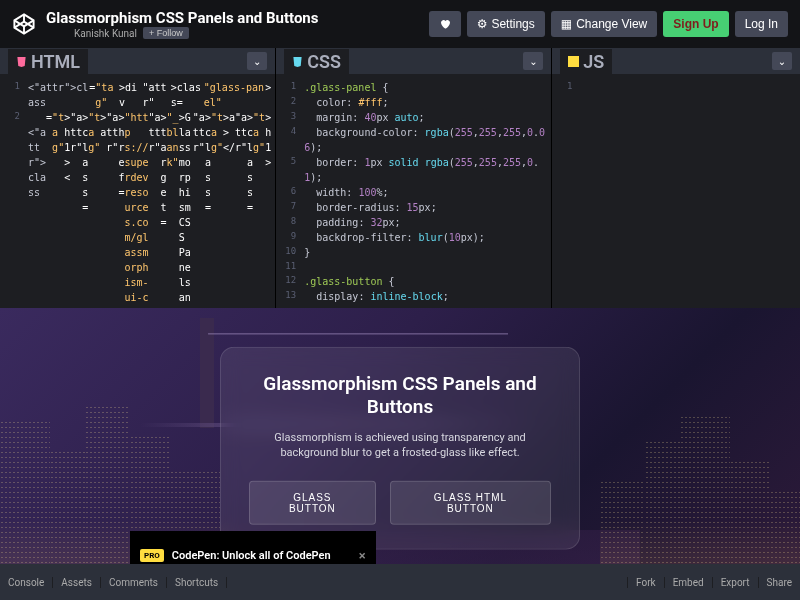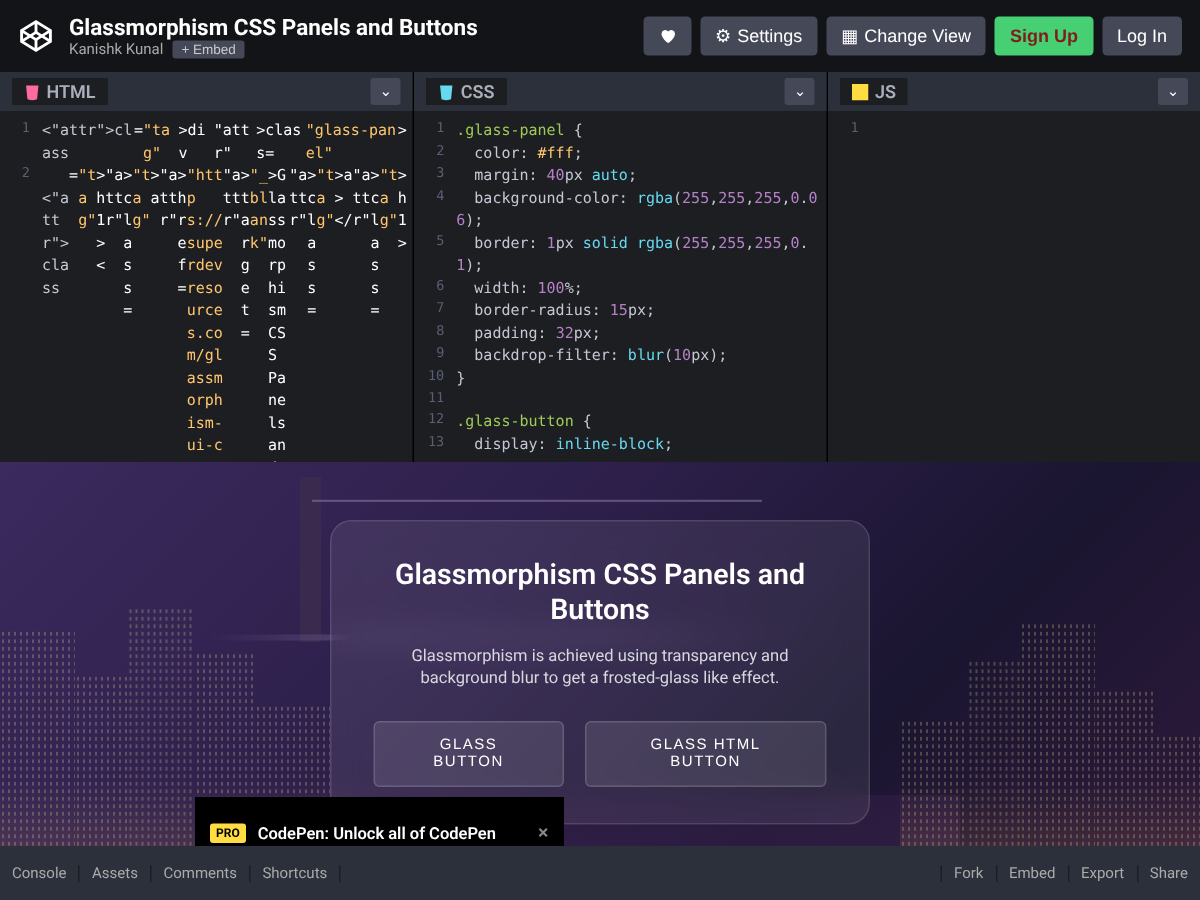--- a/index.html
+++ b/index.html
@@ -3,32 +3,32 @@
 <meta charset="utf-8">
 <style>
 * { margin: 0; padding: 0; box-sizing: border-box; }
 body { width: 800px; height: 600px; background: #1e1f26; font-family: -apple-system, BlinkMacSystemFont, "Segoe UI", Roboto, sans-serif; color: #fff; overflow: hidden; position: relative; }
 
 
 .header { display: flex; align-items: center; padding: 8px 12px; background: #131417; height: 48px; }
 .logo { width: 24px; height: 24px; margin-right: 10px; }
 .title-block { flex: 1; }
 .pen-title { font-size: 15px; font-weight: 700; }
-.byline { font-size: 10px; color: #aaa; display: flex; align-items: center; gap: 6px; }
+.byline { font-size: 10px; color: #aaa; display: flex; align-items: center; gap: 6px; margin-left: 28px; }
 .follow-btn { background: #444857; color: #ccc; border: none; padding: 1px 6px; font-size: 9px; border-radius: 2px; cursor: pointer; }
 .header-actions { display: flex; gap: 6px; }
 .hdr-btn { background: #444857; color: #fff; border: none; padding: 6px 10px; font-size: 12px; border-radius: 3px; cursor: pointer; display: flex; align-items: center; gap: 4px; }
 .hdr-btn.signup { background: #47cf73; color: #7f1d1d; font-weight: 600; }
 
 
 .editors { display: flex; height: 260px; gap: 1px; background: #000; }
 .editor { flex: 1; background: #1d1e22; display: flex; flex-direction: column; min-width: 0; }
 .editor.js { flex: 0.9; }
 .editor-header { display: flex; align-items: center; background: #2c303a; padding: 4px 8px; height: 26px; }
-.editor-title-box { background: #1d1e22; padding: 2px 8px; font-size: 12px; font-weight: 600; color: #aaaebc; display: flex; align-items: center; gap: 4px; }
+.editor-title-box { background: #1d1e22; padding: 2px 8px; font-size: 18px; font-weight: 600; color: #aaaebc; display: flex; align-items: center; gap: 4px; }
 .editor-actions { margin-left: auto; display: flex; gap: 4px; }
 .editor-action { background: #444857; border: none; color: #fff; width: 20px; height: 18px; font-size: 10px; border-radius: 2px; cursor: pointer; display: flex; align-items: center; justify-content: center; }
 .editor-body { flex: 1; overflow: hidden; padding: 6px 4px; font-family: "SFMono-Regular", Consolas, monospace; font-size: 10px; line-height: 1.5; }
 .code-line { display: flex; white-space: pre-wrap; word-break: break-all; }
 .line-num { color: #5a5f73; width: 16px; text-align: right; margin-right: 8px; flex-shrink: 0; font-size: 9px; }
 .code { color: #c5c8d4; }
 .str { color: #ffc66d; }
 .sel { color: #9fca56; }
 .prop { color: #c5c8d4; }
 .num { color: #b381c5; }
@@ -73,21 +73,21 @@
       <polygon points="50,10 90,35 90,65 50,90 10,65 10,35"></polygon>
       <polyline points="10,35 50,60 90,35"></polyline>
       <polyline points="10,65 50,40 90,65"></polyline>
       <line x1="50" y1="10" x2="50" y2="40"></line>
       <line x1="50" y1="60" x2="50" y2="90"></line>
     </svg>
   <div class="title-block">
     <div class="pen-title">Glassmorphism CSS Panels and Buttons</div>
     <div class="byline">
       <span>Kanishk Kunal</span>
-      <button class="follow-btn">+ Embed</button>
+      <button class="follow-btn">+ Follow</button>
     </div>
   </div>
   <div class="header-actions">
     <button class="hdr-btn">
         <svg width="12" height="12" viewBox="0 0 24 24" fill="#fff">
           <path d="M12 21s-8-6-8-12a5 5 0 0 1 9-3 5 5 0 0 1 9 3c0 6-8 12-8 12z"></path>
         </svg>
       </button>
     <button class="hdr-btn">
         <span>⚙</span>

